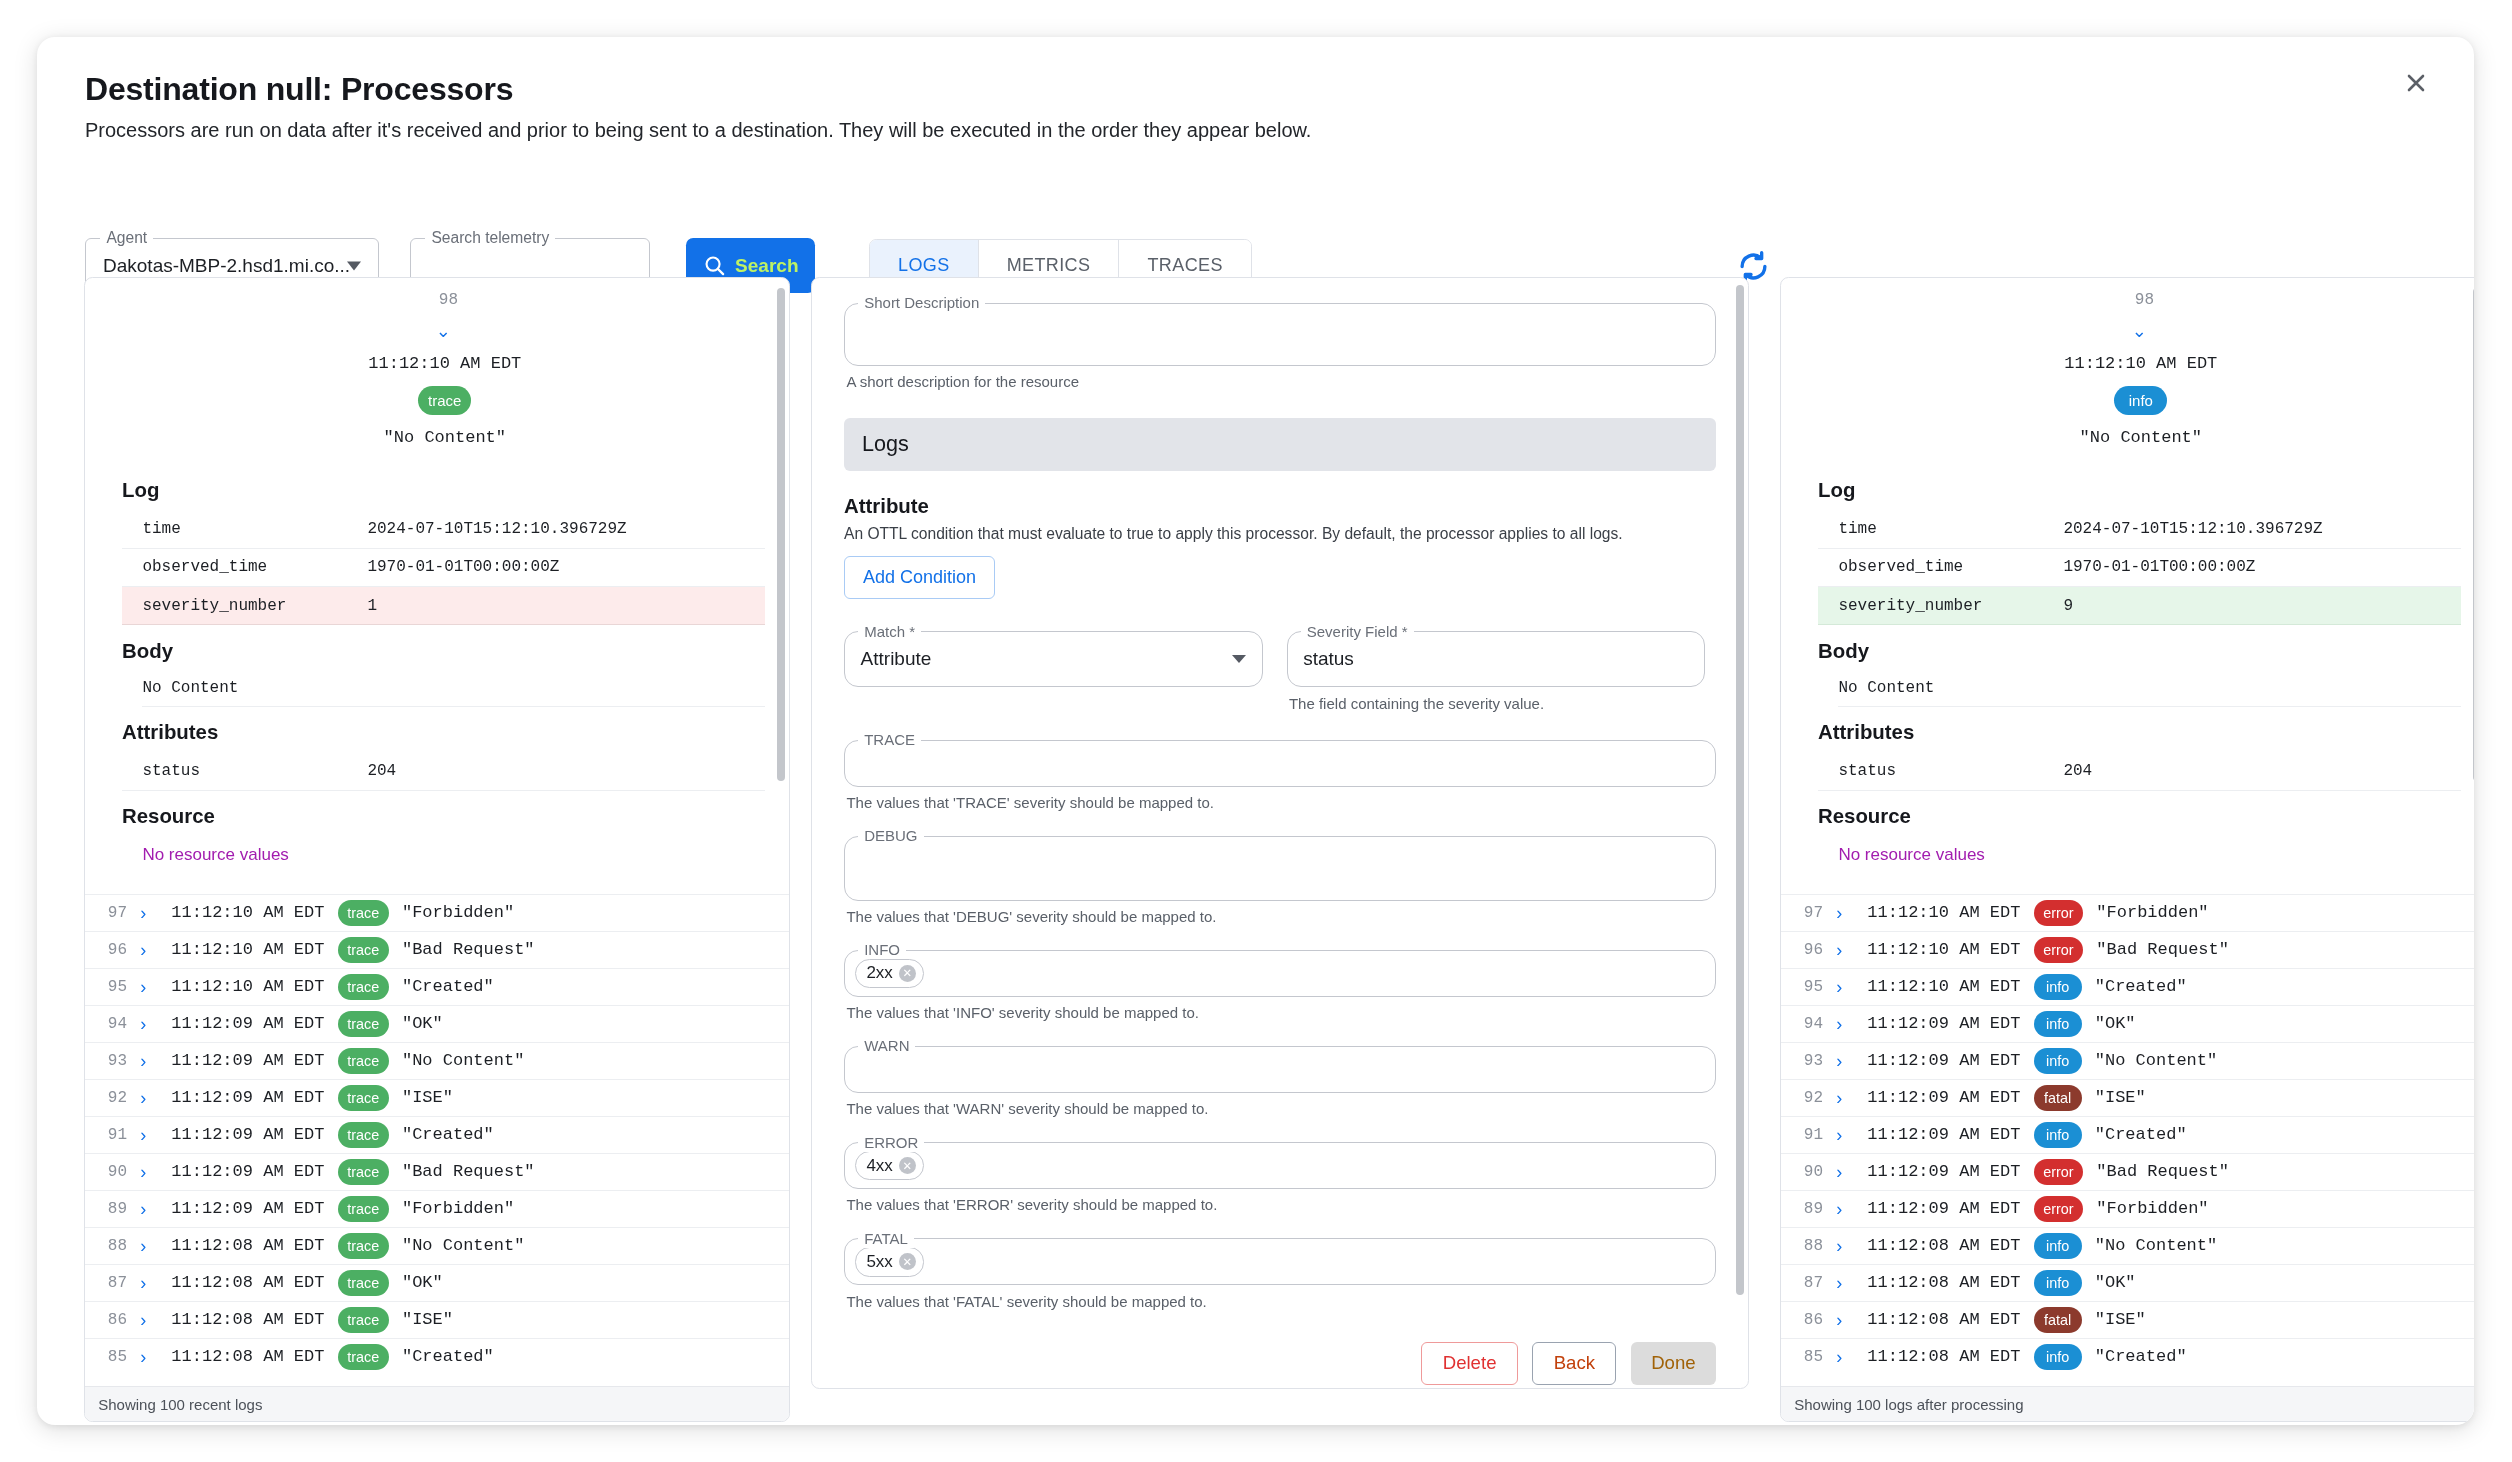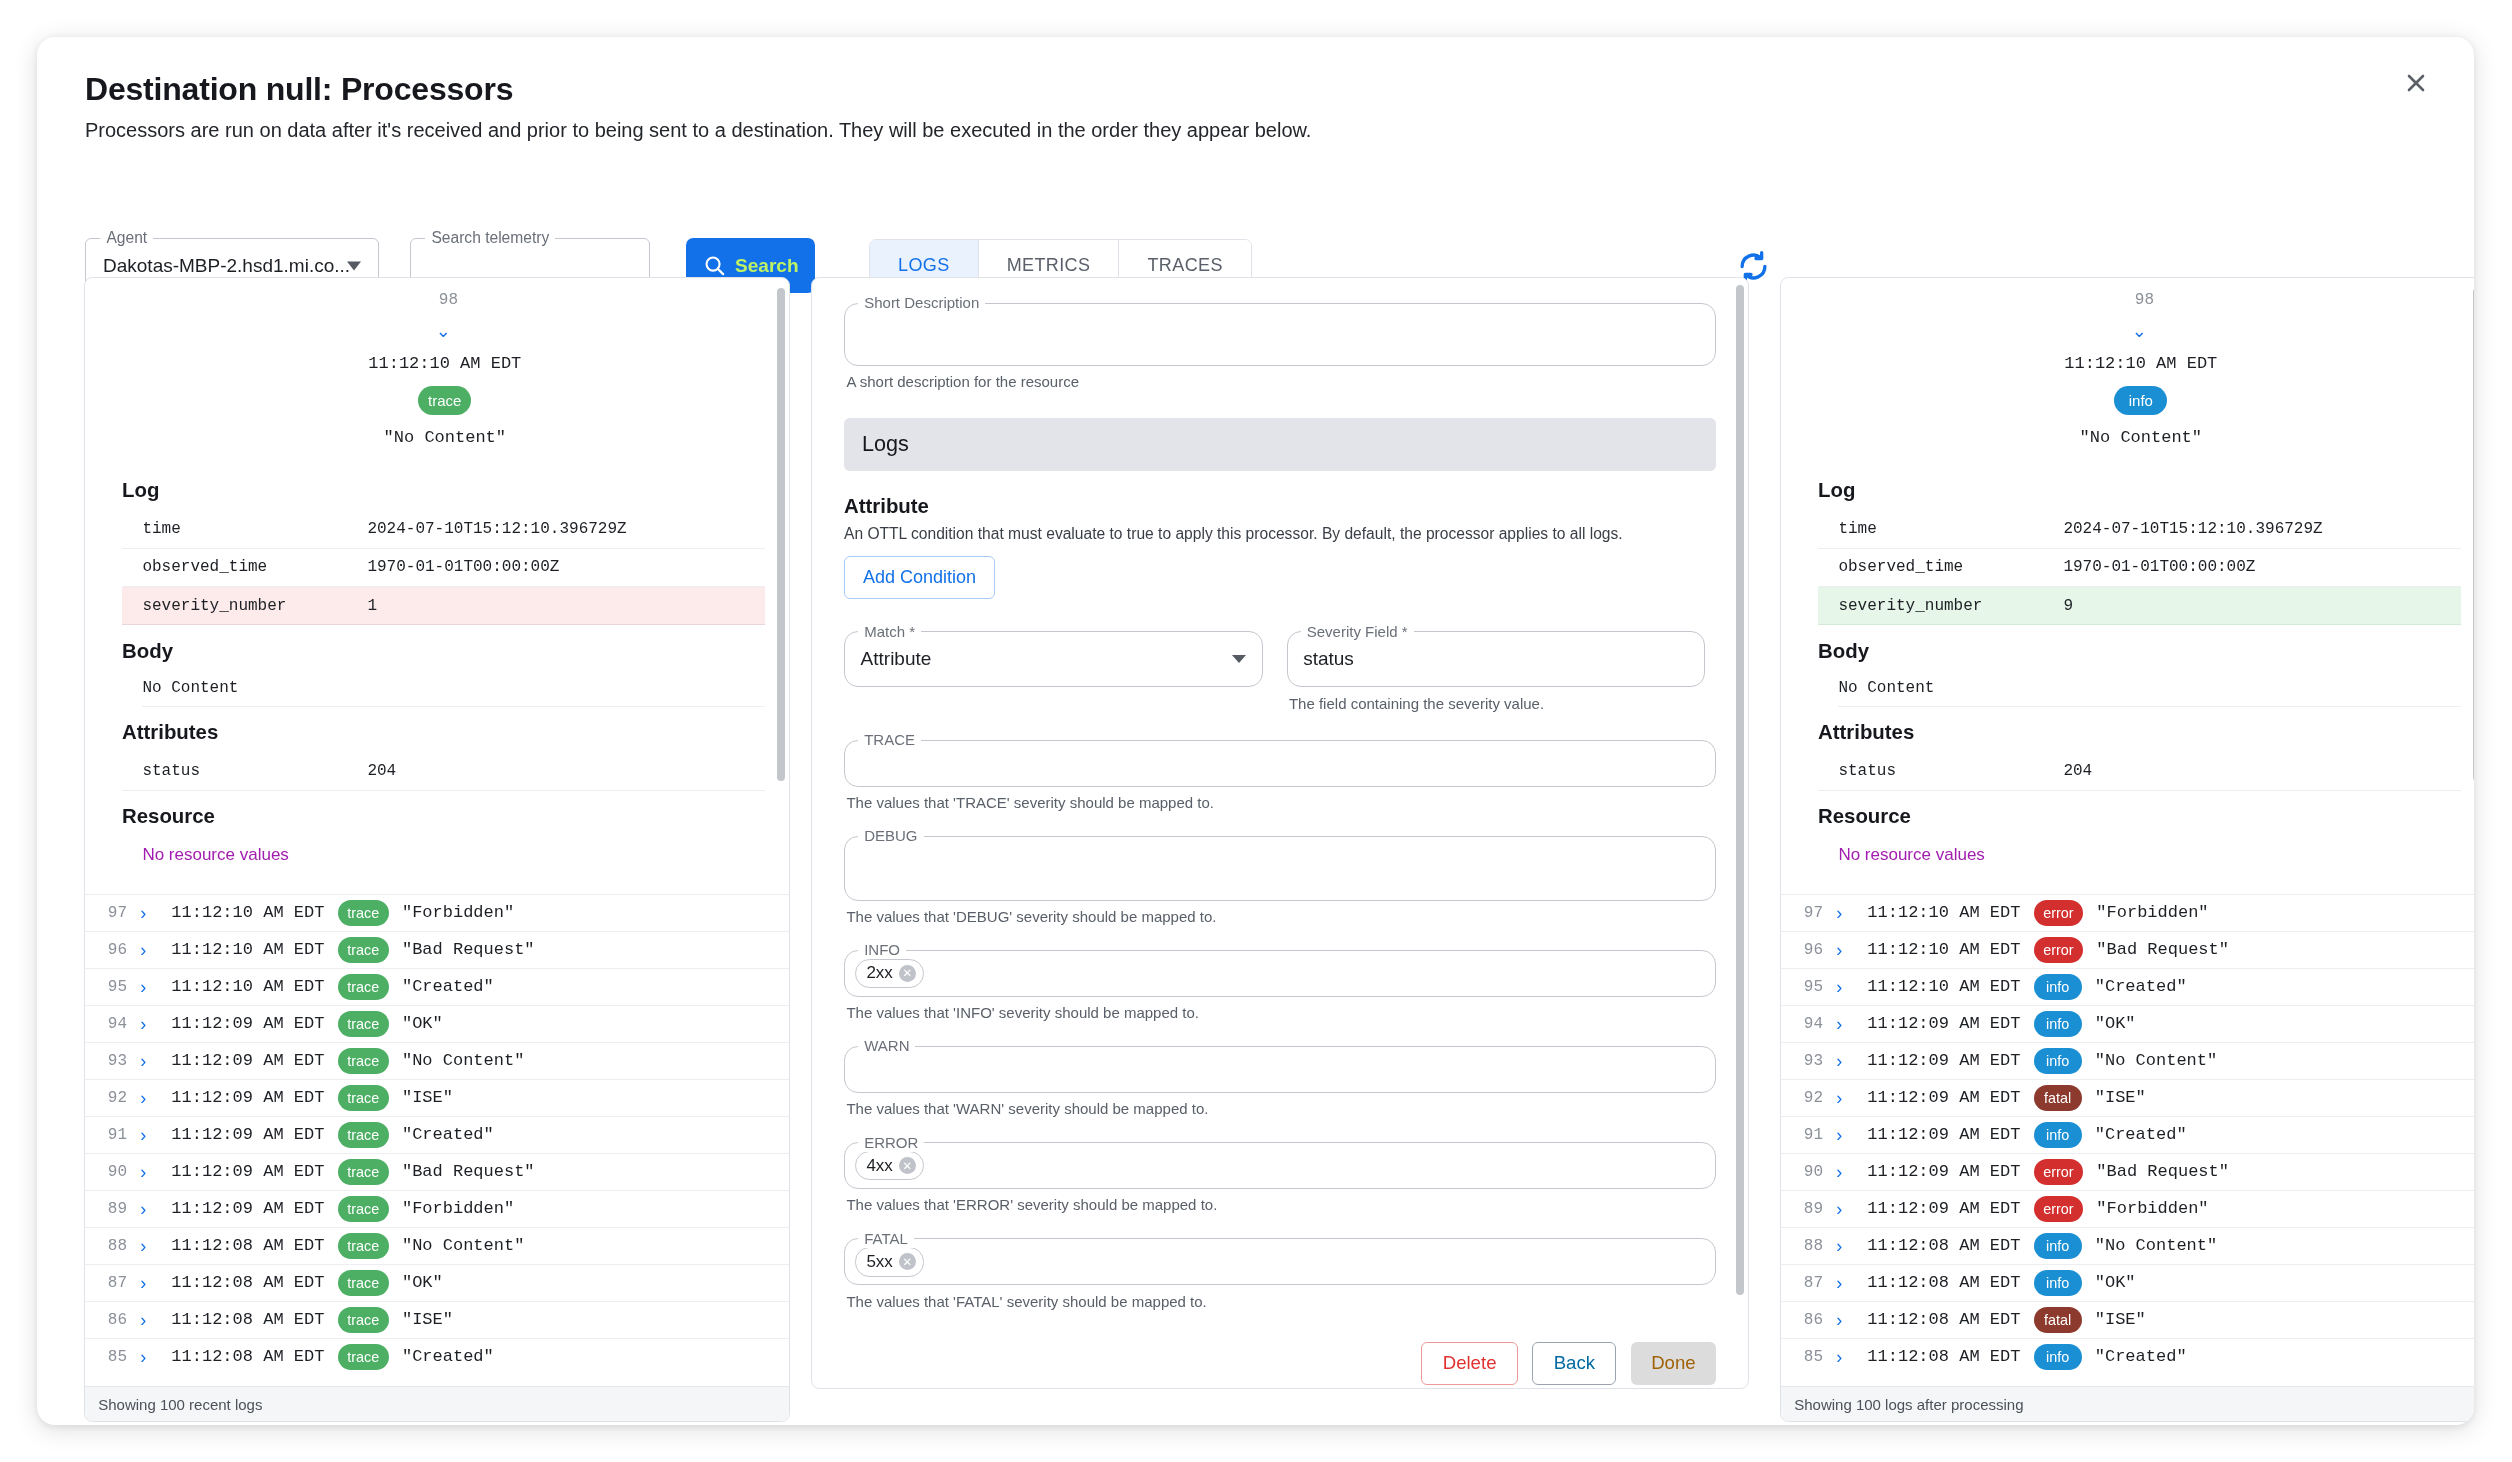--- a/index.html
+++ b/index.html
@@ -212,21 +212,21 @@
   }
   .footer-btns {
     display: flex; justify-content: flex-end; gap: 14.4px;
     margin: 32px 0 24px;
   }
   .fbtn {
     border-radius: 6px; font-size: 18.6px; font-family: inherit;
     padding: 9.6px 20.4px; cursor: pointer; background: #fff;
   }
   .fbtn.delete { border: 1.2px solid #ef9a9a; color: #e03131; }
-  .fbtn.back   { border: 1.2px solid #9aa3b0; color: #0369a1; }
+  .fbtn.back   { border: 1.2px solid #9aa3b0; color: #c2410c; }
   .fbtn.done   { border: none; background: #dcdcdc; color: #a16207; cursor: default; }
 </style>
 </head>
 <body>
 
 <div class="dialog">
 
   <div class="hdr-title">Destination null: Processors</div>
   <div class="hdr-sub">Processors are run on data after it's received and prior to being sent to a destination. They will be executed in the order they appear below.</div>
   <button class="close-btn">

